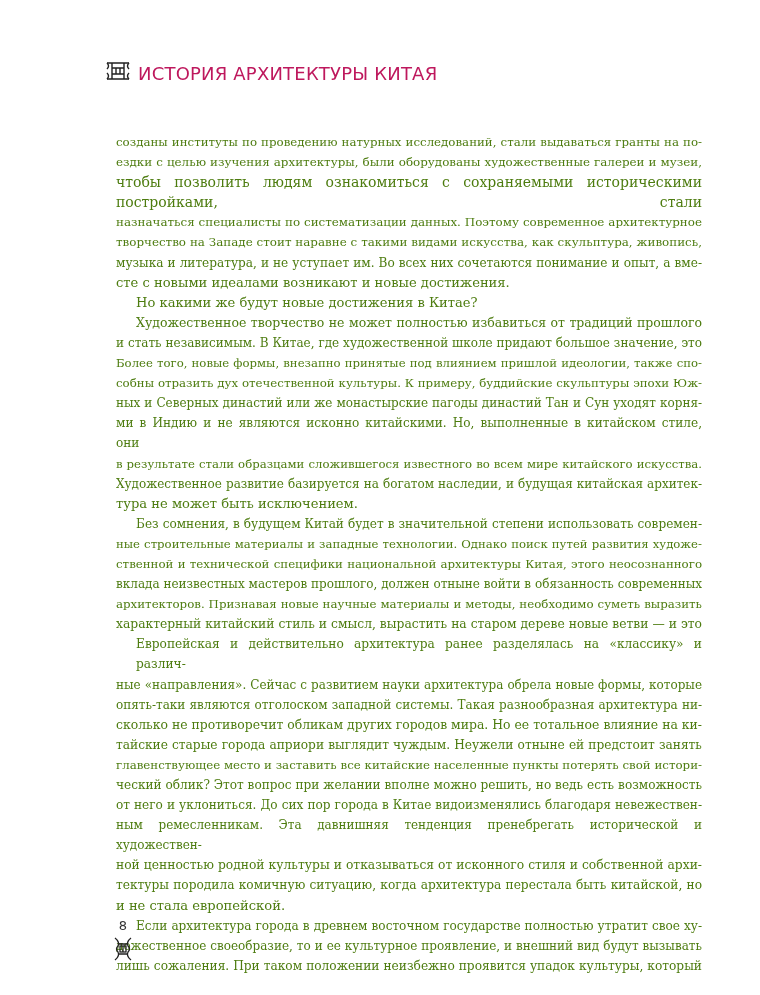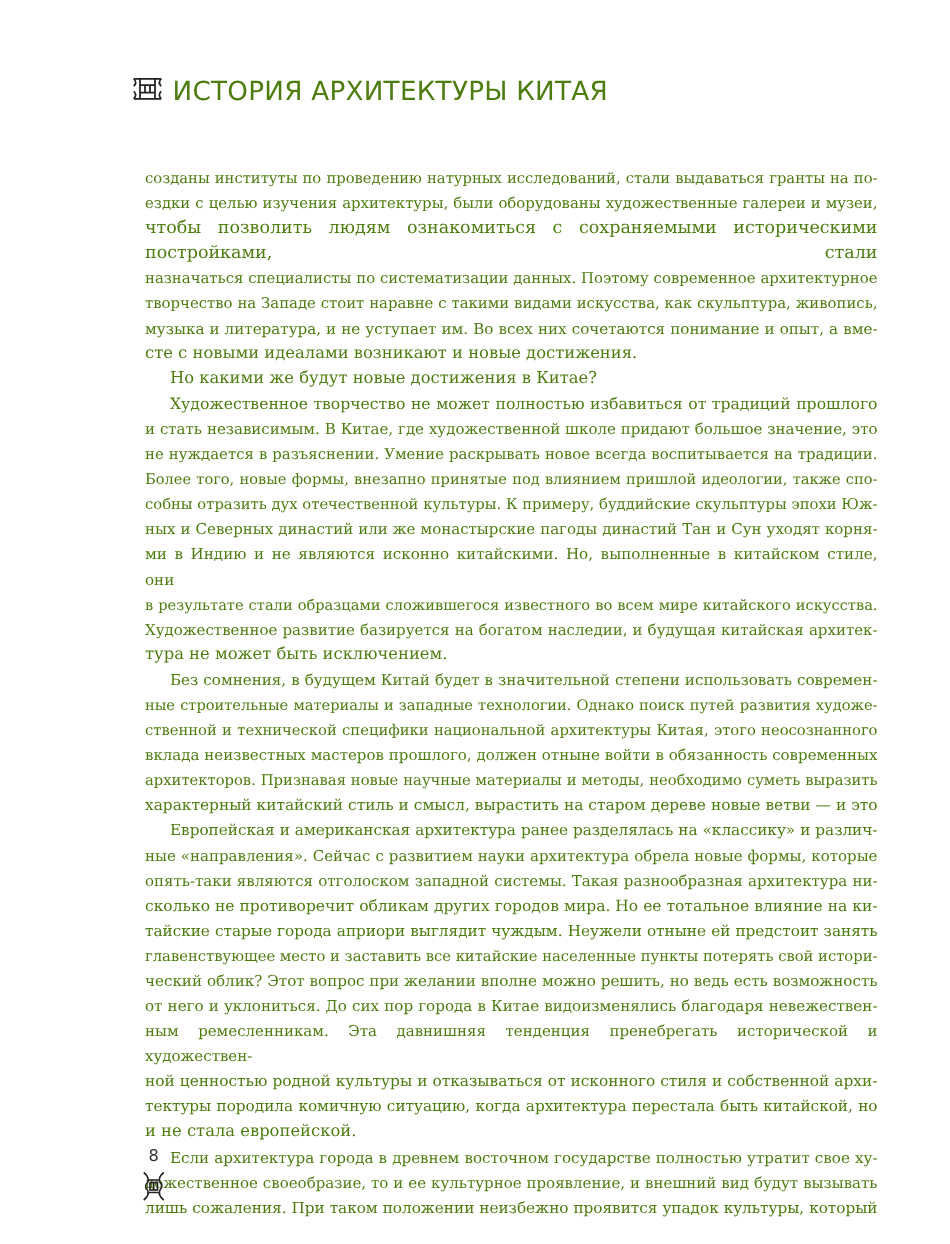--- a/index.html
+++ b/index.html
@@ -1,19 +1,19 @@
 <!DOCTYPE html>
 <html><head>
   <meta charset="utf-8">
   <style>
     html, body { margin: 0; padding: 0; background: #ffffff; }
     body { width: 760px; height: 995px; position: relative; overflow: hidden; font-family: "DejaVu Serif", serif; color: #222; }
     .header { position: absolute; left: 104px; top: 60px; display: flex; align-items: center; gap: 6px; }
     .header svg { width: 28px; height: 22px; }
-    .header-title { font-family: "DejaVu Sans", sans-serif; font-size: 21px; letter-spacing: 0.2px; color: #4d7c0f; font-variant: small-caps; text-transform: uppercase; }
+    .header-title { font-family: "DejaVu Sans", sans-serif; font-size: 18px; letter-spacing: 0.2px; color: #be185d; font-variant: small-caps; text-transform: uppercase; }
     .body { position: absolute; left: 116px; top: 132px; width: 586px; font-family: "DejaVu Serif", serif; font-size: 13.1px; line-height: 20.1px; color: #4d7c0f; }
     .line { display: block; white-space: nowrap; text-align: justify; text-align-last: justify; }
     .line.last { text-align-last: left; }
     .line.indent { padding-left: 20px; }
     .footer { position: absolute; left: 112px; top: 918px; }
     .page-number { font-family: "DejaVu Sans", sans-serif; font-size: 13px; color: #333; display: block; text-align: center; width: 20px; margin-left: 1px; }
     .footer svg { width: 22px; height: 26px; display: block; margin-top: 3px; }
   </style>
 </head>
 <body>
@@ -35,35 +35,34 @@
     <span class="line" style="white-space: normal; display: block; font-size: 11.8px;">созданы институты по проведению натурных исследований, стали выдаваться гранты на по-</span>
     <span class="line" style="white-space: normal; display: block; font-size: 11.9px;">ездки с целью изучения архитектуры, были оборудованы художественные галереи и музеи,</span>
     <span class="line" style="white-space: normal; display: block; font-size: 14px;">чтобы позволить людям ознакомиться с сохраняемыми историческими постройками, стали</span>
     <span class="line" style="white-space: normal; display: block; font-size: 11.9px;">назначаться специалисты по систематизации данных. Поэтому современное архитектурное</span>
     <span class="line" style="white-space: normal; display: block; font-size: 11.9px;">творчество на Западе стоит наравне с такими видами искусства, как скульптура, живопись,</span>
     <span class="line" style="white-space: normal; display: block; font-size: 12.1px;">музыка и литература, и не уступает им. Во всех них сочетаются понимание и опыт, а вме-</span>
     <span class="line last" style="white-space: normal; display: block;">сте с новыми идеалами возникают и новые достижения.</span>
     <span class="line indent last" style="white-space: normal; display: block;">Но какими же будут новые достижения в Китае?</span>
     <span class="line indent" style="white-space: normal; display: block; font-size: 12.5px;">Художественное творчество не может полностью избавиться от традиций прошлого</span>
     <span class="line" style="white-space: normal; display: block; font-size: 12px;">и стать независимым. В Китае, где художественной школе придают большое значение, это</span>
-    <span class="line" style="white-space: normal; display: block; font-size: 11.9px;">не нуждается в разъяснении. Умение раскрывать новое всегда воспитывается на традиции.</span>
     <span class="line" style="white-space: normal; display: block; font-size: 11.7px;">Более того, новые формы, внезапно принятые под влиянием пришлой идеологии, также спо-</span>
     <span class="line" style="white-space: normal; display: block; font-size: 11.8px;">собны отразить дух отечественной культуры. К примеру, буддийские скульптуры эпохи Юж-</span>
     <span class="line" style="white-space: normal; display: block; font-size: 12px;">ных и Северных династий или же монастырские пагоды династий Тан и Сун уходят корня-</span>
     <span class="line" style="white-space: normal; display: block; font-size: 12.1px;">ми в Индию и не являются исконно китайскими. Но, выполненные в китайском стиле, они</span>
     <span class="line" style="white-space: normal; display: block; font-size: 11.7px;">в результате стали образцами сложившегося известного во всем мире китайского искусства.</span>
     <span class="line" style="white-space: normal; display: block; font-size: 12px;">Художественное развитие базируется на богатом наследии, и будущая китайская архитек-</span>
     <span class="line last" style="white-space: normal; display: block;">тура не может быть исключением.</span>
     <span class="line indent" style="white-space: normal; display: block; font-size: 12.1px;">Без сомнения, в будущем Китай будет в значительной степени использовать современ-</span>
     <span class="line" style="white-space: normal; display: block; font-size: 11.7px;">ные строительные материалы и западные технологии. Однако поиск путей развития художе-</span>
     <span class="line" style="white-space: normal; display: block; font-size: 11.8px;">ственной и технической специфики национальной архитектуры Китая, этого неосознанного</span>
     <span class="line" style="white-space: normal; display: block; font-size: 12px;">вклада неизвестных мастеров прошлого, должен отныне войти в обязанность современных</span>
     <span class="line" style="white-space: normal; display: block; font-size: 11.8px;">архитекторов. Признавая новые научные материалы и методы, необходимо суметь выразить</span>
     <span class="line" style="white-space: normal; display: block; font-size: 12.3px;">характерный китайский стиль и смысл, вырастить на старом дереве новые ветви — и это</span>
-    <span class="line indent" style="white-space: normal; display: block; font-size: 12.2px;">Европейская и американская архитектура ранее разделялась на «классику» и различ-</span>
+    <span class="line indent" style="white-space: normal; display: block; font-size: 12.2px;">Европейская и действительно архитектура ранее разделялась на «классику» и различ-</span>
     <span class="line" style="white-space: normal; display: block; font-size: 12px;">ные «направления». Сейчас с развитием науки архитектура обрела новые формы, которые</span>
     <span class="line" style="white-space: normal; display: block; font-size: 12px;">опять-таки являются отголоском западной системы. Такая разнообразная архитектура ни-</span>
     <span class="line" style="white-space: normal; display: block; font-size: 12.4px;">сколько не противоречит обликам других городов мира. Но ее тотальное влияние на ки-</span>
     <span class="line" style="white-space: normal; display: block; font-size: 12.2px;">тайские старые города априори выглядит чуждым. Неужели отныне ей предстоит занять</span>
     <span class="line" style="white-space: normal; display: block; font-size: 11.8px;">главенствующее место и заставить все китайские населенные пункты потерять свой истори-</span>
     <span class="line" style="white-space: normal; display: block; font-size: 12.1px;">ческий облик? Этот вопрос при желании вполне можно решить, но ведь есть возможность</span>
     <span class="line" style="white-space: normal; display: block; font-size: 12.1px;">от него и уклониться. До сих пор города в Китае видоизменялись благодаря невежествен-</span>
     <span class="line" style="white-space: normal; display: block; font-size: 12px;">ным ремесленникам. Эта давнишняя тенденция пренебрегать исторической и художествен-</span>
     <span class="line" style="white-space: normal; display: block; font-size: 12.3px;">ной ценностью родной культуры и отказываться от исконного стиля и собственной архи-</span>
     <span class="line" style="white-space: normal; display: block; font-size: 12.2px;">тектуры породила комичную ситуацию, когда архитектура перестала быть китайской, но</span>

